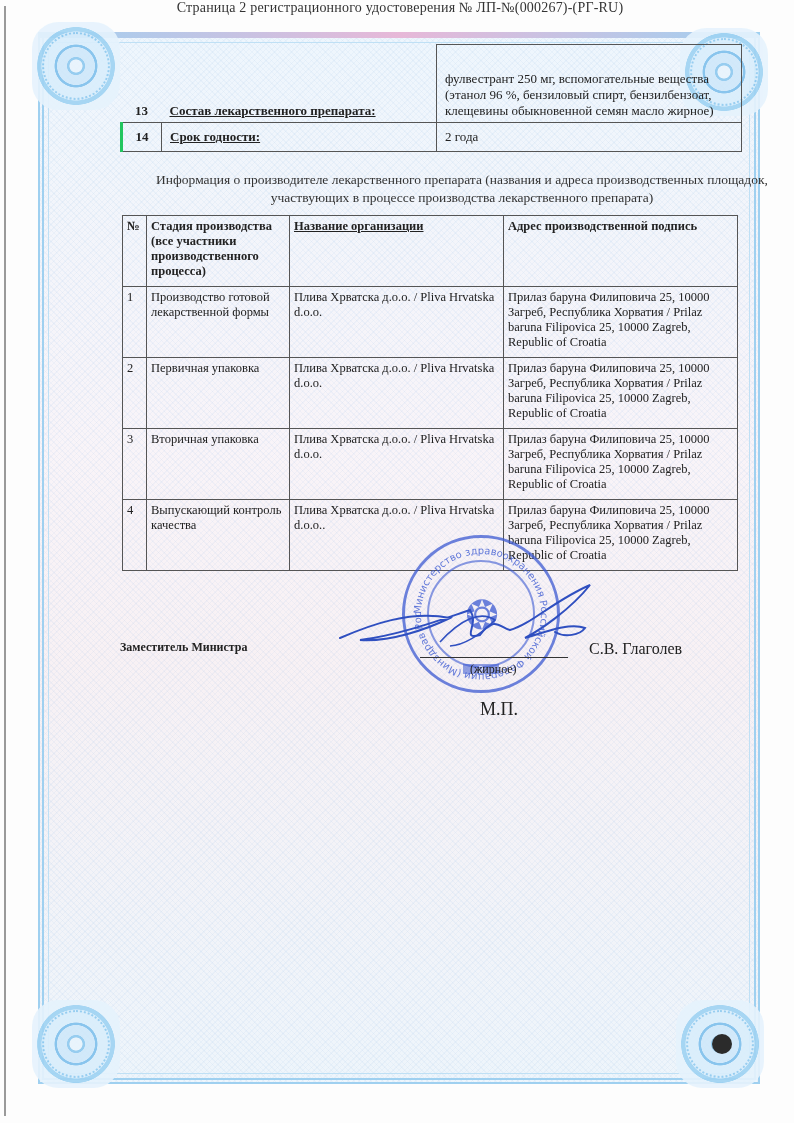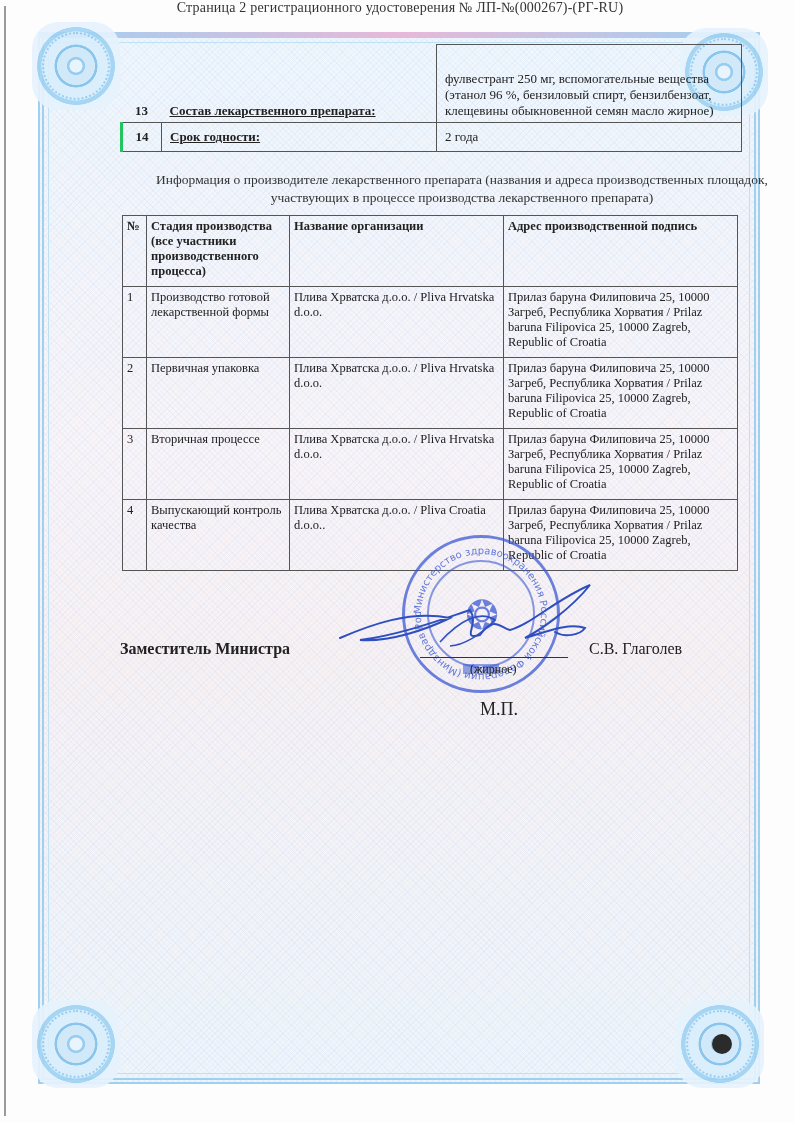--- a/index.html
+++ b/index.html
@@ -51,23 +51,23 @@
   .t1 td.first { border-left:3px solid #22c55e; }
   .info {
     position:absolute; left:120px; top:171px; width:624px; text-align:center;
     font-size:13.5px; line-height:18px; color:#333;margin-left:30px;
   }
   .t2 { left:122px; top:215px; width:616px; font-size:12.5px; line-height:15px; }
   .t2 th { font-weight:bold; text-align:left; padding:3px 4px; height:64px; }
   .t2 td { padding:3px 4px; height:64px; }
   .t2 .c1 { width:15px; }
   .t2 .c2 { width:134px; }
-  .t2 .c3 { width:205px; }
+  .t2 .c3 { width:205px;text-decoration:underline; }
   .t2 .c4 { width:auto; }
-  .sig-left { position:absolute; left:120px; top:640px; font-size:16px; font-weight:bold; }
+  .sig-left { position:absolute; left:120px; top:640px; font-size:12px; font-weight:bold; }
   .sig-right { position:absolute; left:589px; top:640px; font-size:16px; font-weight:normal; }
   .sig-line { position:absolute; left:420px; top:657px; width:148px; height:1px; background:#333; }
   .sig-caption { position:absolute; left:470px; top:662px; font-size:12px; }
   .mp { position:absolute; left:480px; top:690px; font-size:18px;margin-top:9px; }
   .stamp {
     position:absolute; left:402px; top:535px; width:158px; height:158px; border-radius:50%;
     border:3px solid rgba(60,90,210,0.75); box-sizing:border-box;
   }
   .stamp::before {
     content:""; position:absolute; inset:22px; border-radius:50%;
@@ -130,28 +130,28 @@
     <td>Прилаз баруна Филиповича 25, 10000 Загреб, Республика Хорватия / Prilaz baruna Filipovica 25, 10000 Zagreb, Republic of Croatia</td>
   </tr>
   <tr>
     <td>2</td>
     <td>Первичная упаковка</td>
     <td>Плива Хрватска д.о.о. / Pliva Hrvatska d.o.o.</td>
     <td>Прилаз баруна Филиповича 25, 10000 Загреб, Республика Хорватия / Prilaz baruna Filipovica 25, 10000 Zagreb, Republic of Croatia</td>
   </tr>
   <tr>
     <td>3</td>
-    <td>Вторичная процессе</td>
+    <td>Вторичная упаковка</td>
     <td>Плива Хрватска д.о.о. / Pliva Hrvatska d.o.o.</td>
     <td>Прилаз баруна Филиповича 25, 10000 Загреб, Республика Хорватия / Prilaz baruna Filipovica 25, 10000 Zagreb, Republic of Croatia</td>
   </tr>
   <tr>
     <td>4</td>
     <td>Выпускающий контроль качества</td>
-    <td>Плива Хрватска д.о.о. / Pliva Croatia d.o.o..</td>
+    <td>Плива Хрватска д.о.о. / Pliva Hrvatska d.o.o..</td>
     <td>Прилаз баруна Филиповича 25, 10000 Загреб, Республика Хорватия / Prilaz baruna Filipovica 25, 10000 Zagreb, Republic of Croatia</td>
   </tr>
 </tbody>
   </table>
 
 <div class="stamp">
   <svg class="stamp-ring-text" width="152" height="152" viewBox="0 0 152 152">
     <defs>
       <path id="ring" d="M76,76 m-60,0 a60,60 0 1,1 120,0 a60,60 0 1,1 -120,0"></path>
     </defs>

